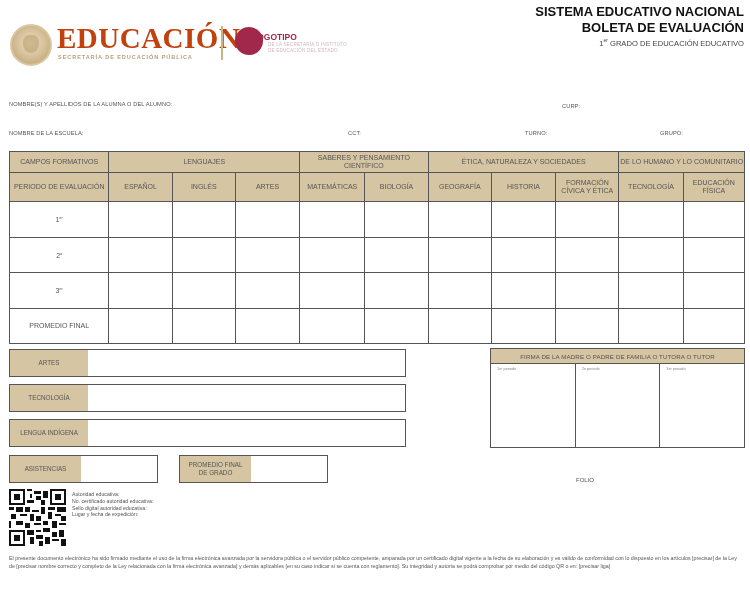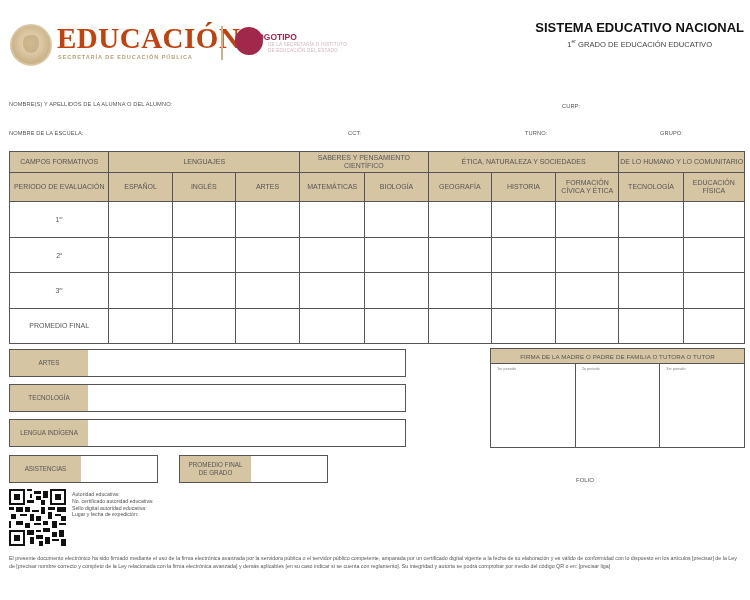--- a/index.html
+++ b/index.html
@@ -15,21 +15,21 @@
   .emblem::after { content: ""; position: absolute; left: 11px; top: 9px; width: 16px; height: 18px;
     border-radius: 40% 40% 50% 50%; background: #b89c6a; opacity: .55; }
   .brand-title { left: 57px; top: 22px; font-family: "Liberation Serif", serif; font-size: 29px; font-weight: bold;
     color: #c2410c; letter-spacing: 0.5px; line-height: 32px; }
   .brand-sub { left: 58px; top: 54px; font-size: 5.6px; font-weight: bold; color: #b7a17d; letter-spacing: 0.9px; }
   .brand-divider { left: 221px; top: 26px; width: 1.5px; height: 34px; background: #c9b38a; }
   .logo-circle { left: 235px; top: 27px; width: 28px; height: 28px; border-radius: 50%; background: #a1284b; }
   .logo-title { left: 252px; top: 32px; font-size: 8.5px; font-weight: bold; color: #a1284b; }
   .logo-sub { left: 268px; top: 42px; font-size: 4.6px; color: #d2b6c0; line-height: 6px; letter-spacing: 0.2px; }
 
-  .doc-title { right: 6px; top: 20px; text-align: center; font-weight: bold; color: #111; }
+  .doc-title { right: 6px; top: 4px; text-align: right; font-weight: bold; color: #111; }
   .doc-title .l1 { font-size: 13px; line-height: 15.5px; }
   .doc-title .l2 { font-size: 13px; line-height: 15.5px; }
   .doc-title .l3 { font-size: 13px; line-height: 15.5px; }
   .doc-title .l4, .doc-title .l5 { font-size: 7.6px; font-weight: normal; color: #444; line-height: 11px; }
   .doc-title sup { font-size: 5px; }
 
   
   .field { font-size: 5.7px; color: #555; letter-spacing: 0.1px; }
 
   
@@ -74,20 +74,21 @@
 <div class="abs brand-divider"></div>
 <div class="abs logo-circle"></div>
 <div class="abs logo-title">LOGOTIPO</div>
 <div class="abs logo-sub">
   <div>DE LA SECRETARÍA O INSTITUTO</div>
   <div>DE EDUCACIÓN DEL ESTADO</div>
 </div>
 
 <div class="abs doc-title">
   <div class="l1">SISTEMA EDUCATIVO NACIONAL</div>
+  <div class="l3">BOLETA DE EVALUACIÓN</div>
   <div class="l4"><span>1</span><sup>er</sup><span> GRADO DE EDUCACIÓN EDUCATIVO</span></div>
 </div>
 
 <div class="abs field" style="left:9px; top:101px;">NOMBRE(S) Y APELLIDOS DE LA ALUMNA O DEL ALUMNO:</div>
 <div class="abs field" style="left:562px; top:103px;">CURP:</div>
 <div class="abs field" style="left:9px; top:130px;">NOMBRE DE LA ESCUELA:</div>
 <div class="abs field" style="left:348px; top:130px;">CCT:</div>
 <div class="abs field" style="left:525px; top:130px;">TURNO:</div>
 <div class="abs field" style="left:660px; top:130px;">GRUPO:</div>
 

